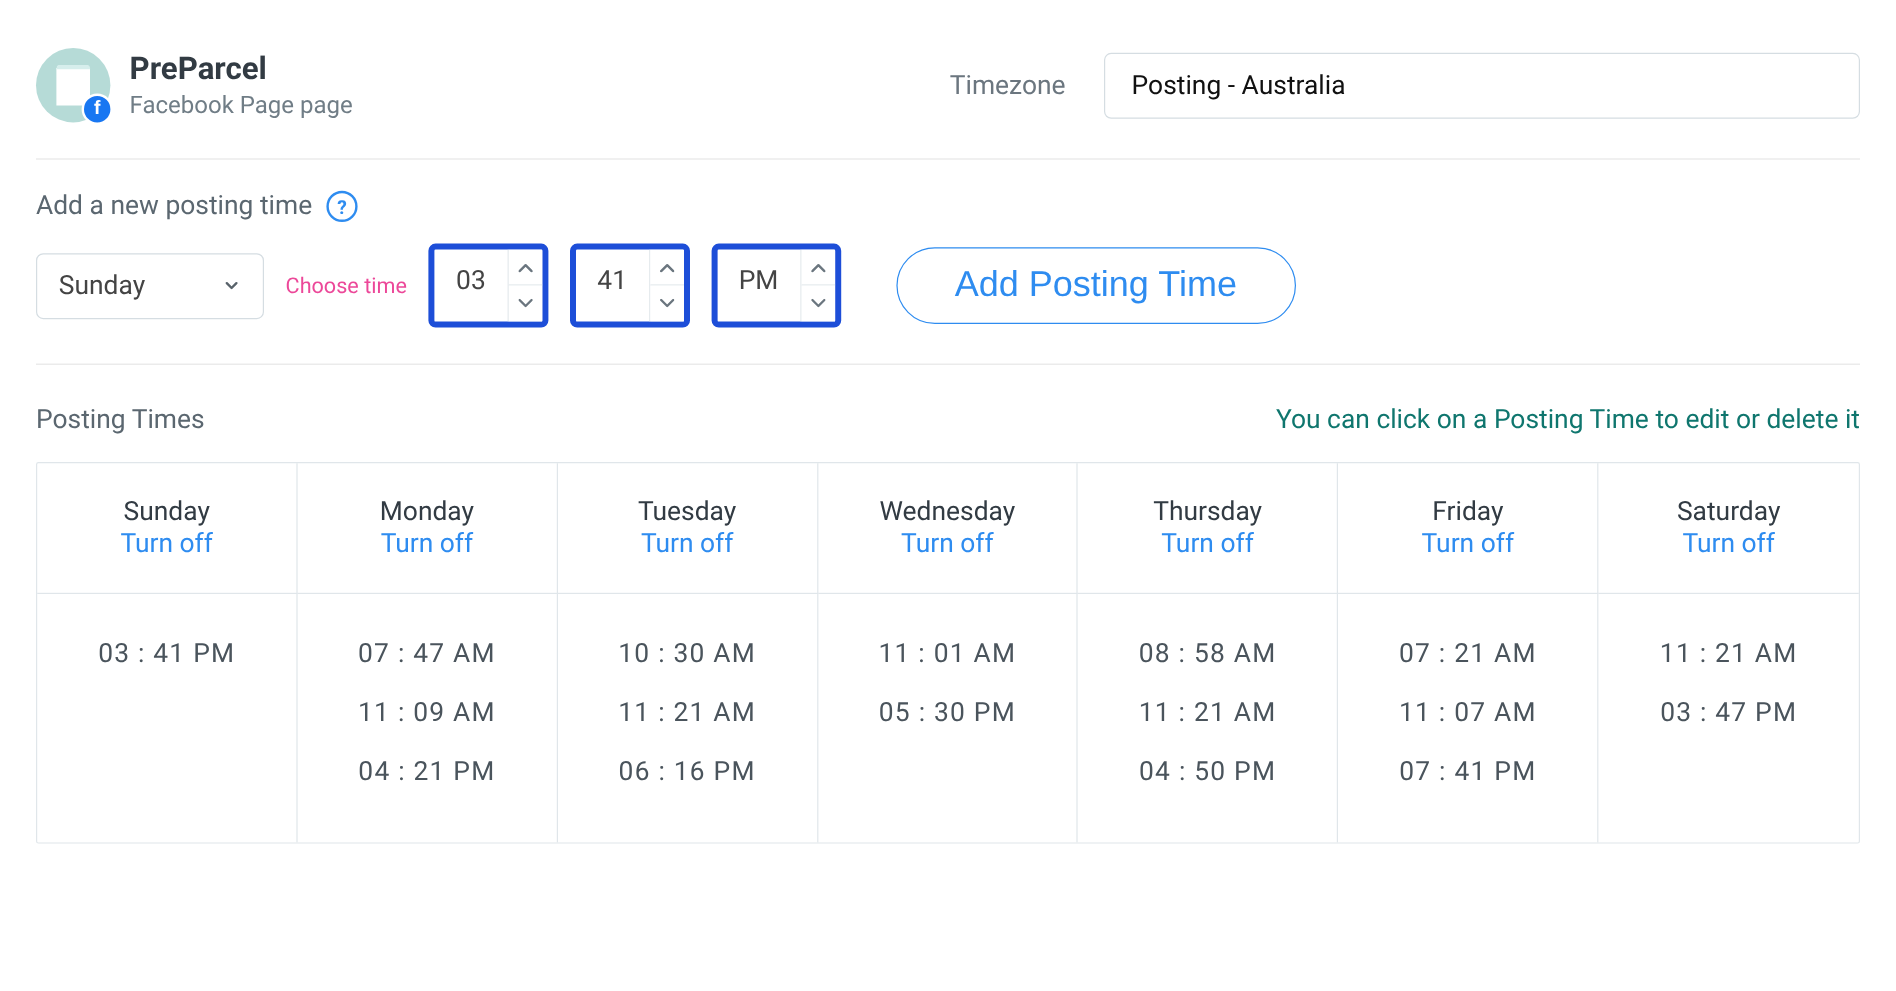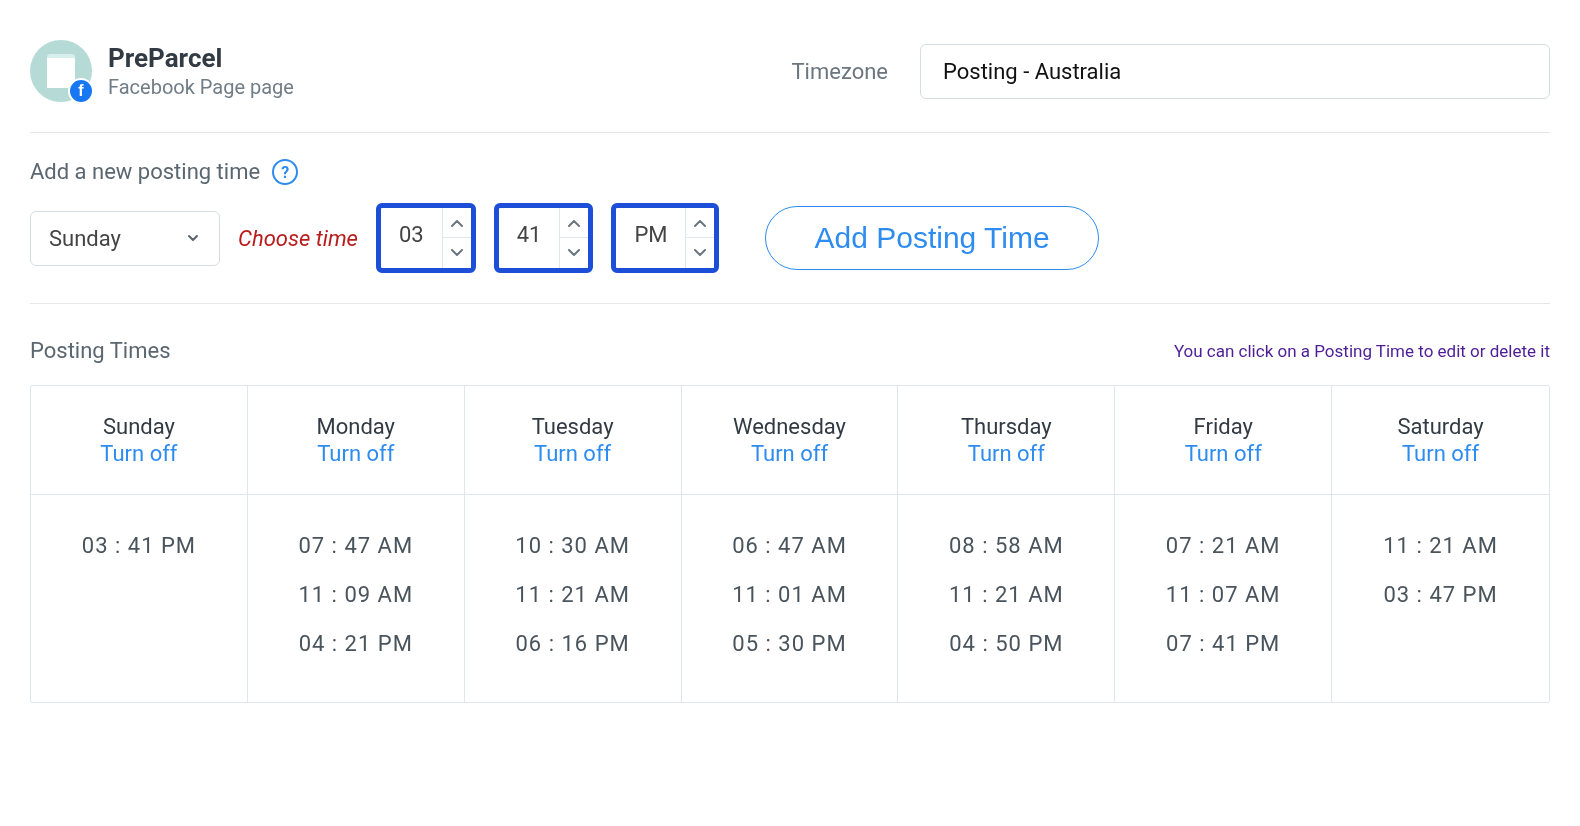--- a/index.html
+++ b/index.html
@@ -68,21 +68,21 @@
   .add-controls { display: flex; align-items: center; gap: 18px; }
   .day-select {
     border: 1px solid #d5dde2; border-radius: 6px;
     padding: 14px 18px; font-size: 22px; color: #444;
     display: flex; align-items: center; gap: 30px; min-width: 190px;
     background:#fff; cursor:pointer;
     justify-content: space-between;
   }
   .chev { width: 16px; height: 16px; }
   .chev svg { width:100%; height:100%; display:block; }
-  .choose-label { font-size: 22px; color: #b91c1c; font-style: italic; }
+  .choose-label { font-size: 18px; color: #ec4899; }
 
   .spinbox {
     display: flex; border: 5px solid #1d4ed8; border-radius: 6px; overflow: hidden;
     background:#fff;
   }
   .spinbox .val {
     padding: 14px 18px; font-size: 22px; color: #444; min-width: 48px; text-align:center;
   }
   .spinbox .arrows {
     display: flex; flex-direction: column; border-left: 1px solid #e0e6ea;
@@ -99,21 +99,21 @@
     font-size: 30px; padding: 14px 48px; border-radius: 999px; cursor: pointer;
     margin-left: 28px;
   }
 
   
   .pt-head {
     display: flex; justify-content: space-between; align-items: center;
     margin: 34px 0 22px 0;
   }
   .pt-title { font-size: 22px; color: #5b6770; }
-  .pt-hint  { font-size: 17px; color: #4c1d95; }
+  .pt-hint  { font-size: 22px; color: #0f766e; }
 
   .pt-table {
     border: 1px solid #e0e6ea; border-radius: 2px;
     display: grid; grid-template-columns: repeat(7, 1fr);
   }
   .pt-cell { border-right: 1px solid #e0e6ea; }
   .pt-cell:last-child { border-right: none; }
   .pt-header-row .pt-cell {
     text-align: center; padding: 28px 8px; border-bottom: 1px solid #e0e6ea;
   }
@@ -254,21 +254,20 @@
         <div class="time-item">03 : 41  PM</div>
       </div><div class="pt-cell">
         <div class="time-item">07 : 47  AM</div>
         <div class="time-item">11 : 09  AM</div>
         <div class="time-item">04 : 21  PM</div>
       </div><div class="pt-cell">
         <div class="time-item">10 : 30  AM</div>
         <div class="time-item">11 : 21  AM</div>
         <div class="time-item">06 : 16  PM</div>
       </div><div class="pt-cell">
-        <div class="time-item">06 : 47  AM</div>
         <div class="time-item">11 : 01  AM</div>
         <div class="time-item">05 : 30  PM</div>
       </div><div class="pt-cell">
         <div class="time-item">08 : 58  AM</div>
         <div class="time-item">11 : 21  AM</div>
         <div class="time-item">04 : 50  PM</div>
       </div><div class="pt-cell">
         <div class="time-item">07 : 21  AM</div>
         <div class="time-item">11 : 07  AM</div>
         <div class="time-item">07 : 41  PM</div>

